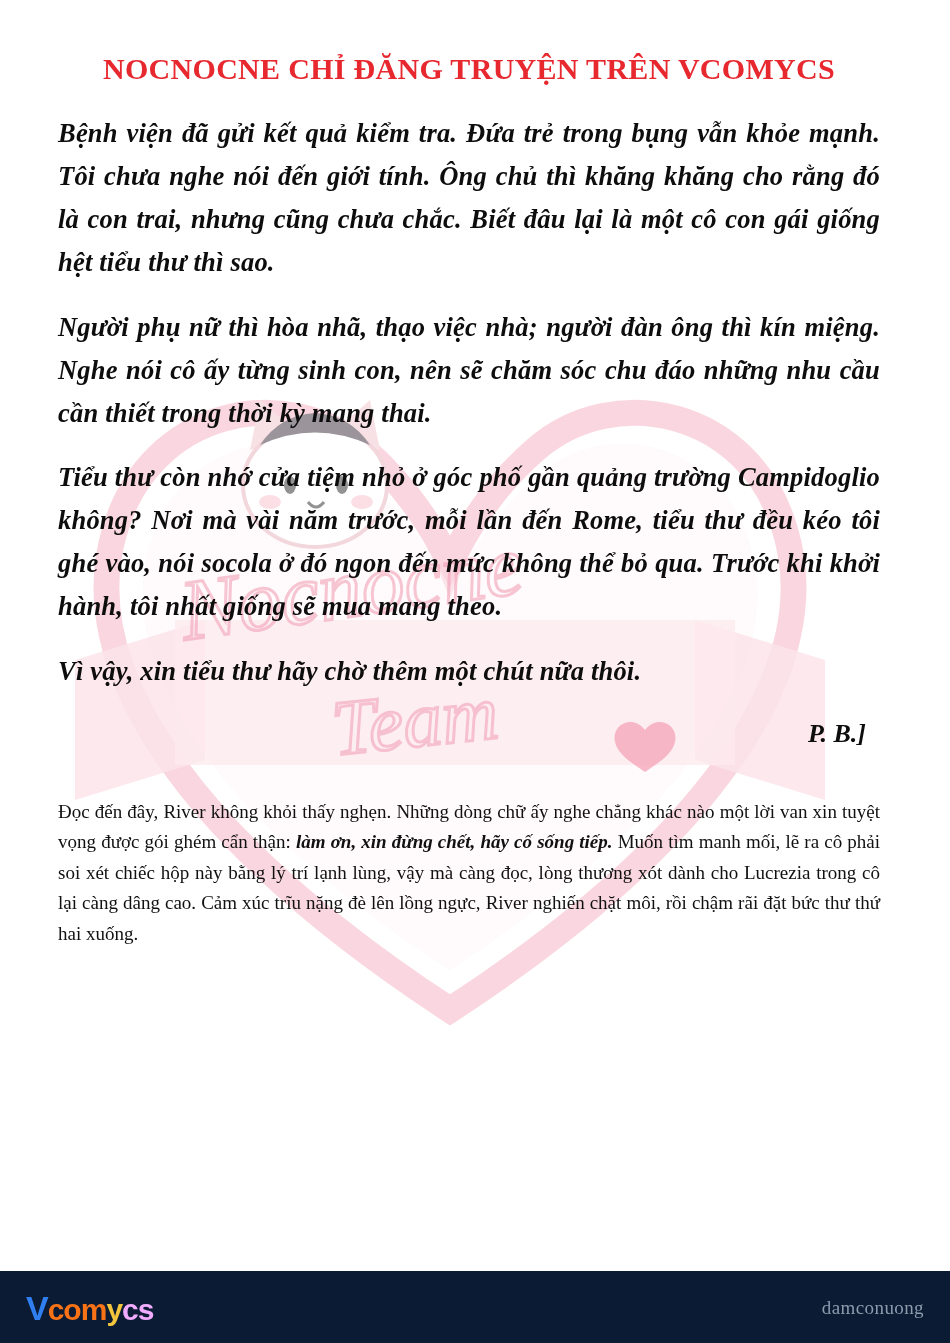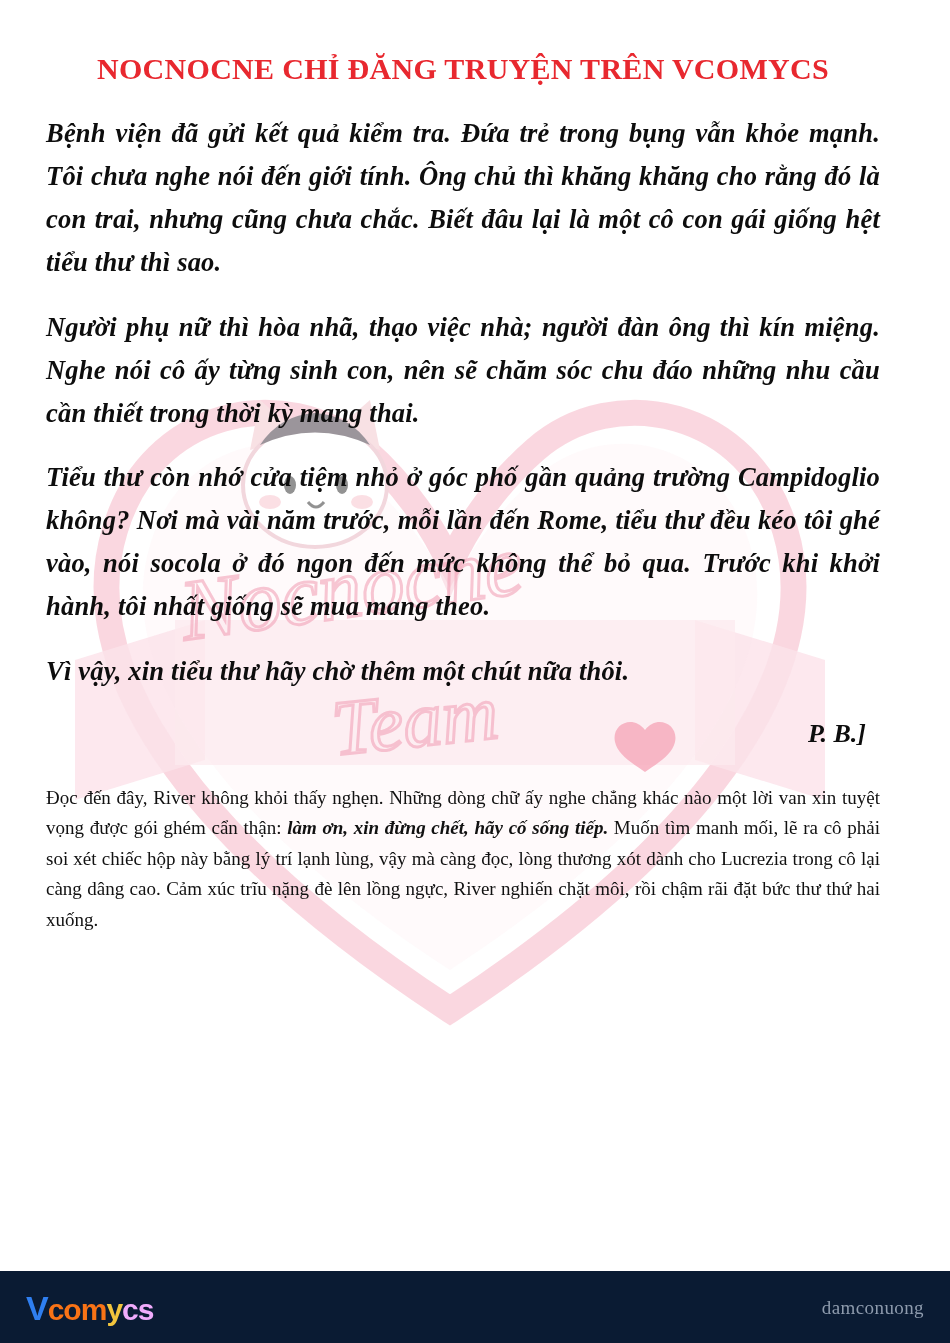--- a/index.html
+++ b/index.html
@@ -34,21 +34,21 @@
     top: 530px;
     width: 560px;
     height: 260px;
     opacity: 0.6;
   }
 
   
   .content {
     position: relative;
     z-index: 2;
-    padding: 46px 70px 0 46px;
+    padding: 46px 70px 0 58px;
     box-sizing: border-box;
   }
   .banner {
     text-align: center;
     color: #e8282f;
     font-family: "Liberation Serif", serif;
     font-weight: bold;
     font-size: 30px;
     letter-spacing: 0.3px;
     margin: 6px 0 26px 0;
@@ -66,21 +66,21 @@
     letter-spacing: 0.2px;
   }
   .letter p.last-line {
   }
   .signature {
     text-align: right;
     font-style: italic;
     font-weight: bold;
     font-size: 26px;
     color: #0d0d0d;
-    margin: 26px 0 34px 0;
+    margin: 26px 0 48px 0;
     padding-right: 14px;
   }
   .narration p {
     font-size: 19px;
     line-height: 1.6;
     color: #111111;
     margin: 0;
     text-align: justify;
     text-justify: inter-word;
   }

